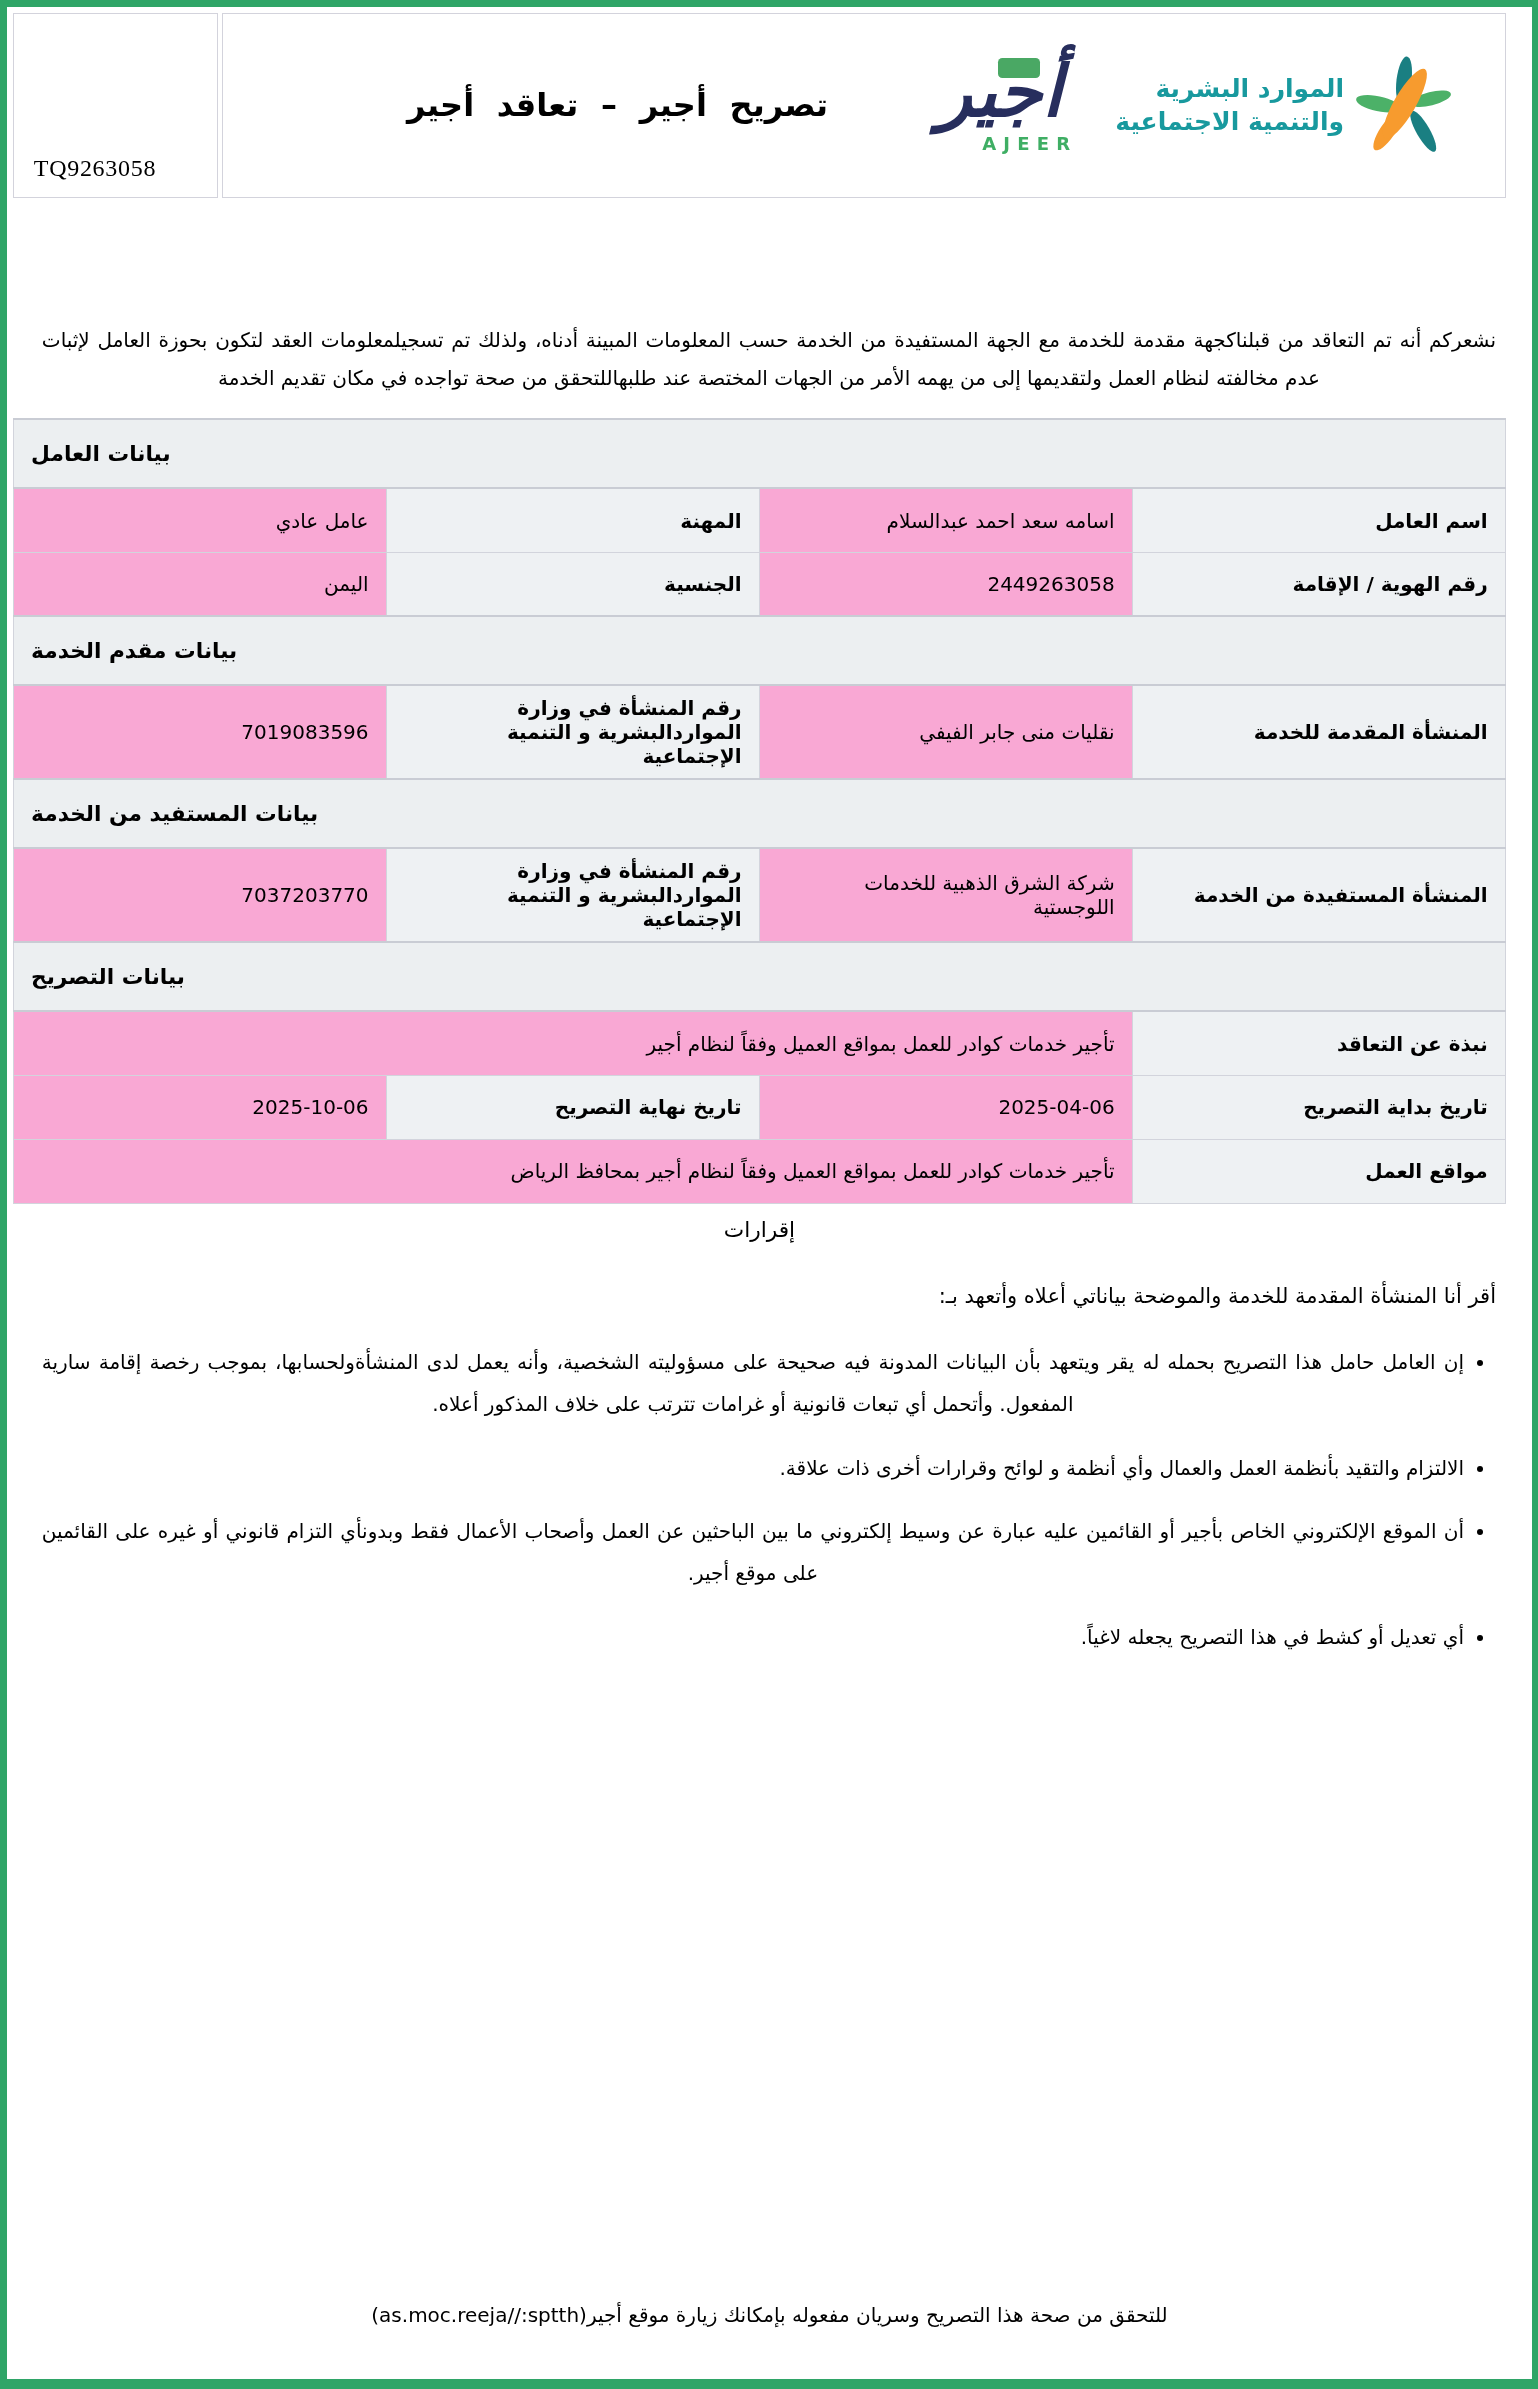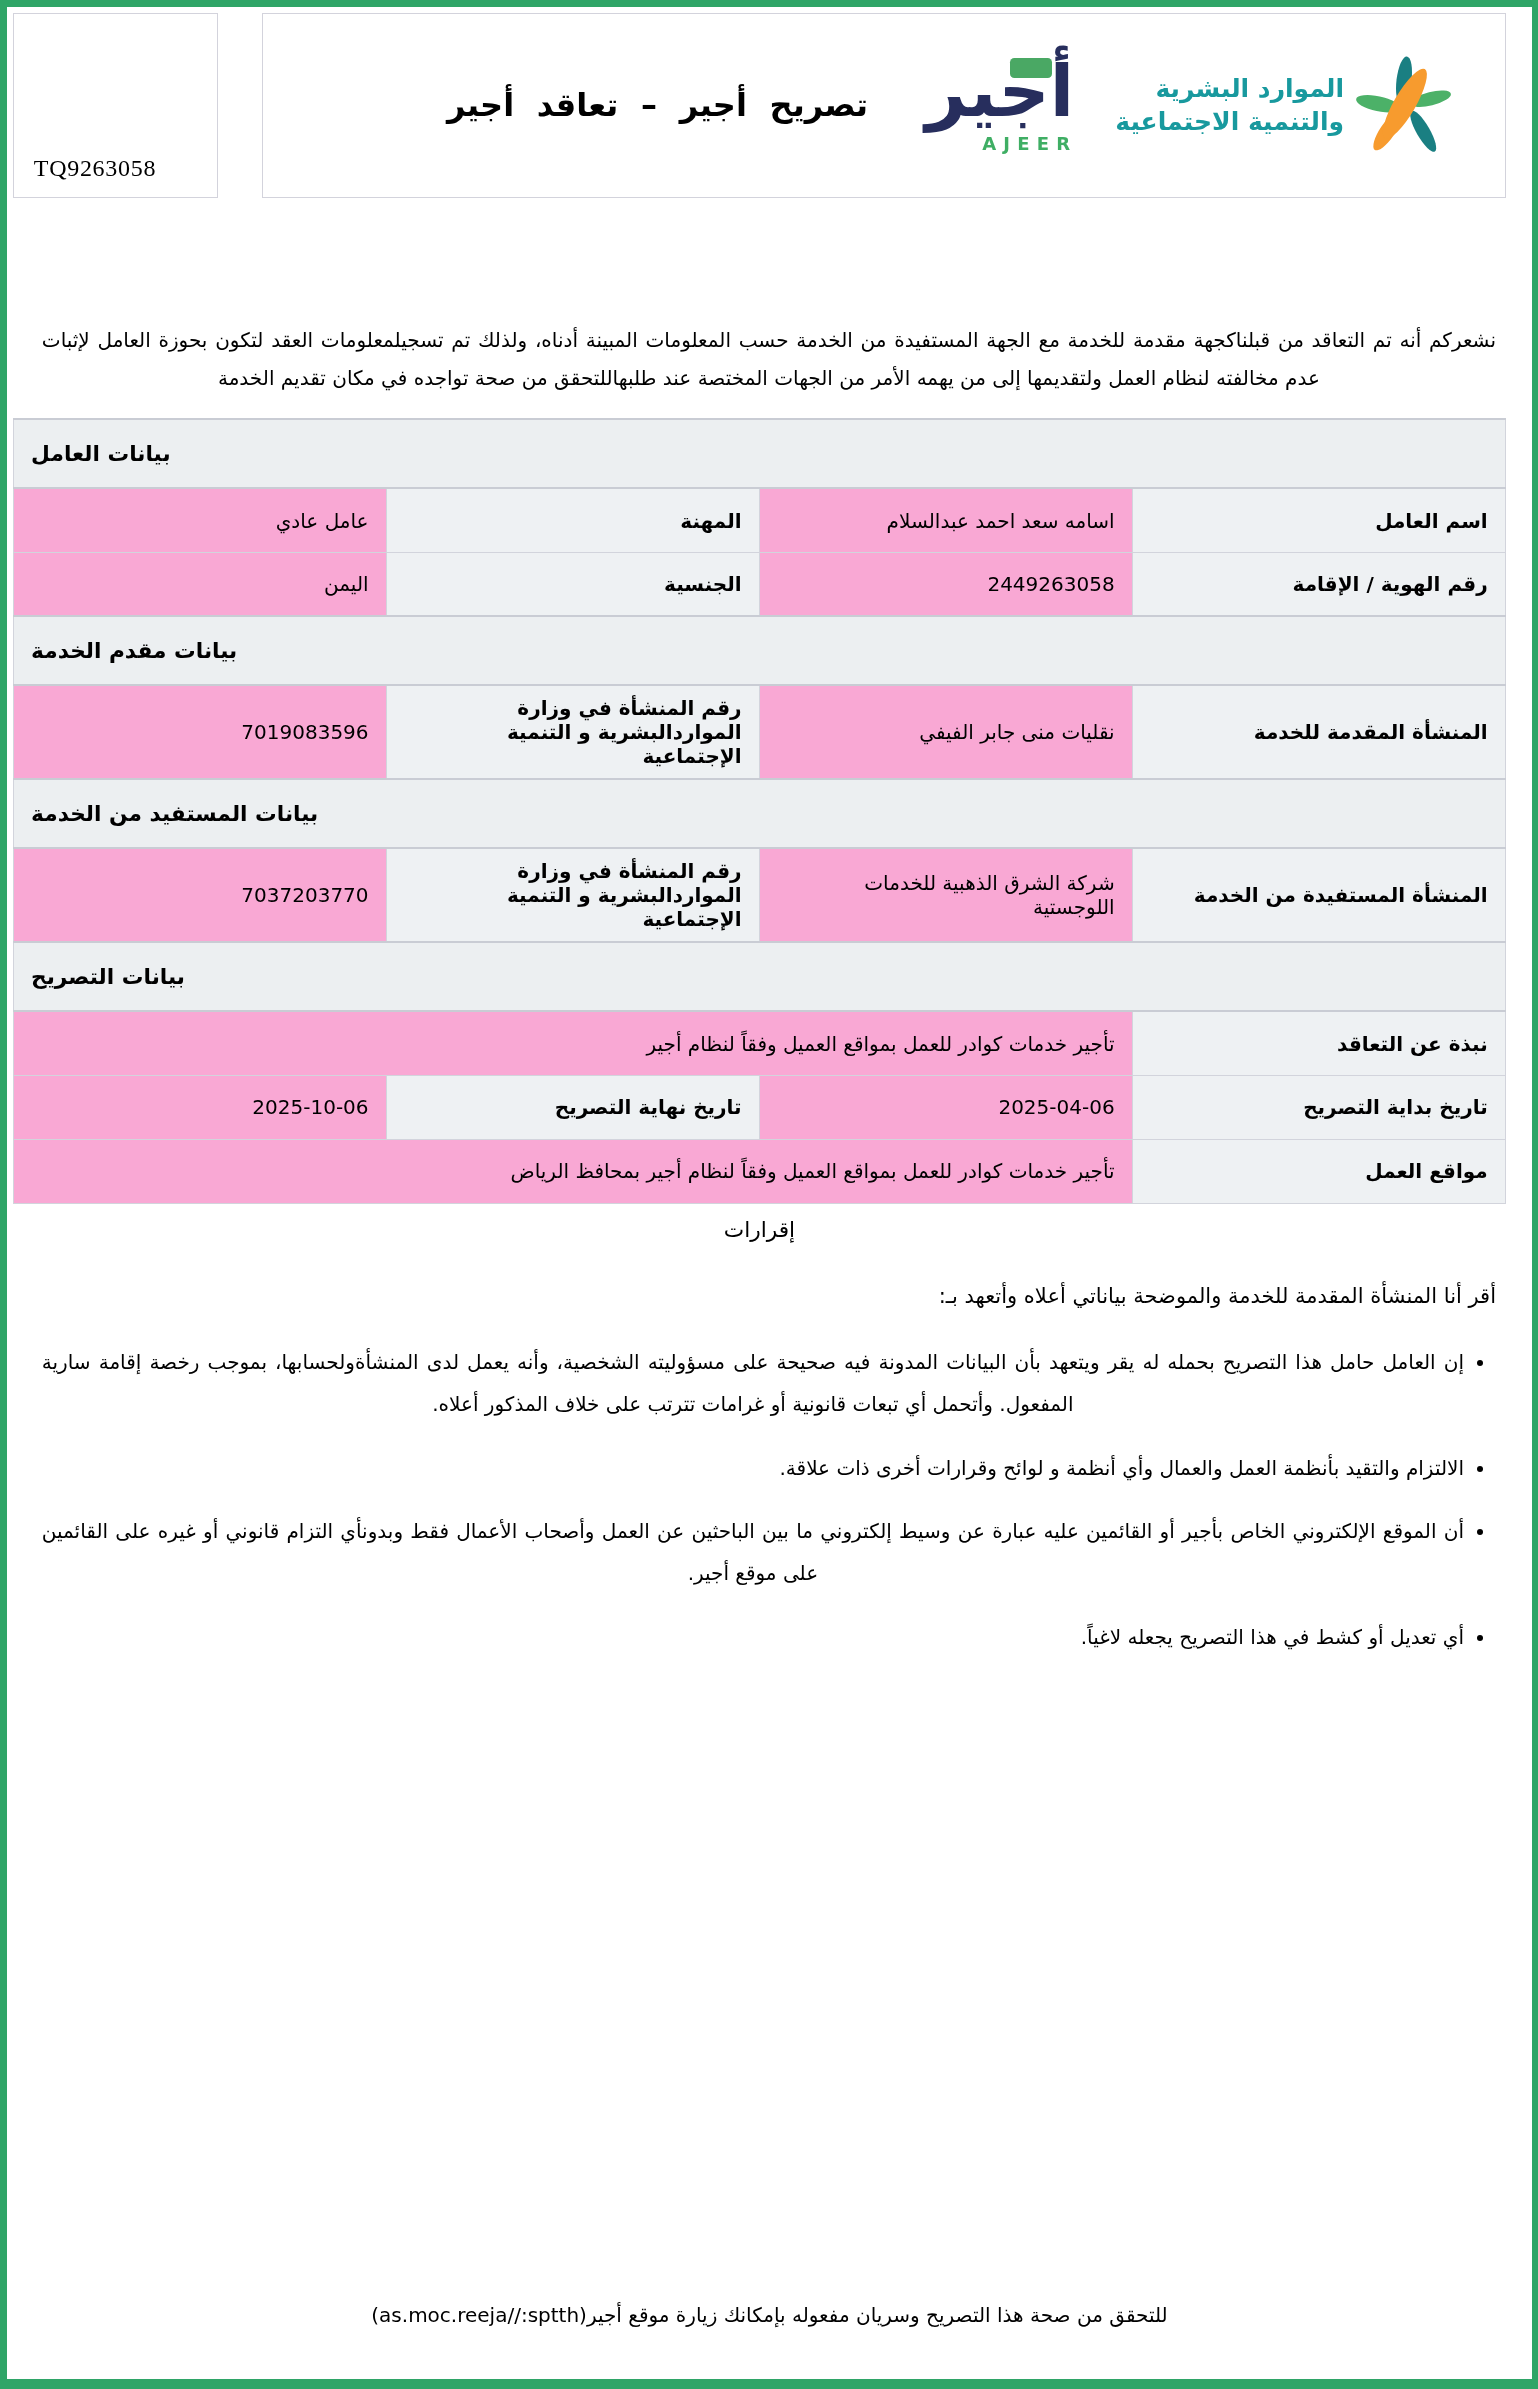--- a/index.html
+++ b/index.html
@@ -22,28 +22,27 @@
   .tq-box { width:205px; flex:none; border:1.4px solid #d3d3dc; position:relative; background:#fff; }
   .tq-number {
     position:absolute; bottom:14.4px; left:20px;
     font-family:"Liberation Serif", serif;
     font-size:24px; letter-spacing:0.7px;
   }
   .main-box {
     flex:1; border:1.4px solid #d3d3dc; background:#fff;
     display:flex; align-items:center;
     padding:0 51px 0 184px;
-    margin-left:40px;
   }
   .doc-title {
     flex:1; direction:rtl; text-align:left;
     font-size:32px; font-weight:bold; word-spacing:11.6px;
   }
   .ajeer-logo { width:155px; text-align:center; margin-right:38px; flex:none; }
-  .ajeer-ar-wrap { position:relative; display:inline-block; line-height:1; }
+  .ajeer-ar-wrap { position:relative; display:inline-block; line-height:1;font-style:italic; }
   .ajeer-ar {
     font-size:71px; font-weight:bold; color:#272e5d; line-height:1;
     direction:rtl; display:block;
   }
   .ajeer-green-mark {
     position:absolute; top:1.4px; right:21.7px;
     width:42px; height:20px; background:#4aa864; border-radius:4.3px;
   }
   .ajeer-en {
     margin-top:5.8px; font-size:18px; font-weight:bold;

